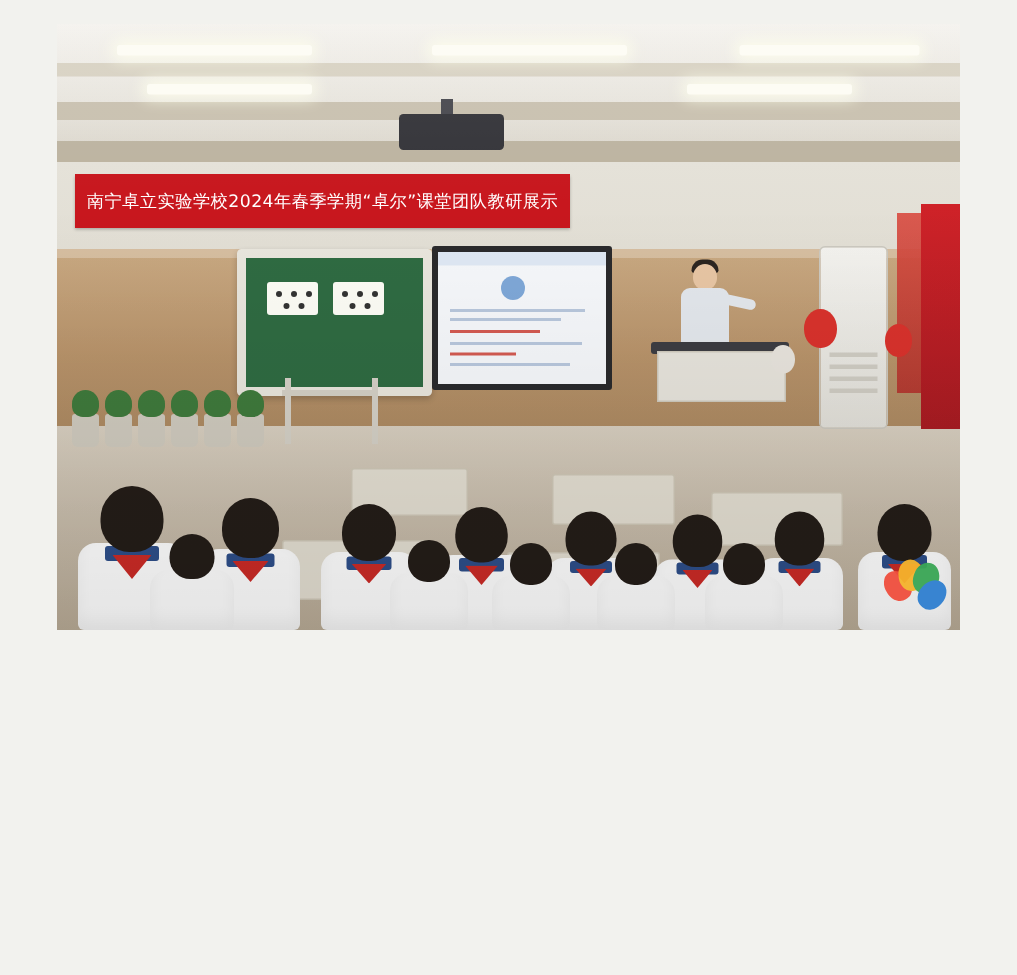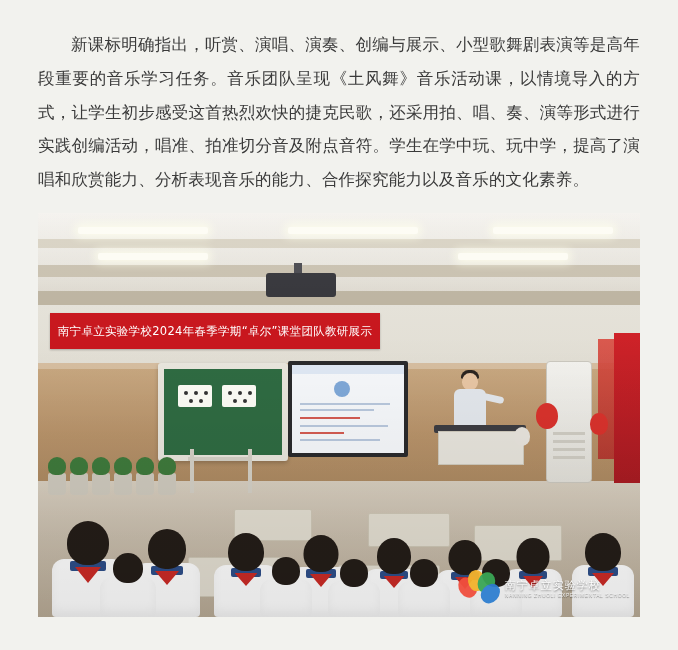--- a/index.html
+++ b/index.html
@@ -356,23 +356,20 @@
     color: #f2f2f2;
     letter-spacing: 0.6px;
     text-shadow: 0 1px 1px rgba(0,0,0,0.5);
   }
 </style>
 </head>
 <body>
 
 <div class="page">
 
-  <div class="article-body">
-    <p class="paragraph">新课标明确指出，听赏、演唱、演奏、创编与展示、小型歌舞剧表演等是高年段重要的音乐学习任务。音乐团队呈现《土风舞》音乐活动课，以情境导入的方式，让学生初步感受这首热烈欢快的捷克民歌，还采用拍、唱、奏、演等形式进行实践创编活动，唱准、拍准切分音及附点音符。学生在学中玩、玩中学，提高了演唱和欣赏能力、分析表现音乐的能力、合作探究能力以及音乐的文化素养。</p>
-  </div>
 
   <div class="figure">
     <div class="photo">
 
       <div class="ceiling"></div>
       <div class="ceiling-beam beam1"></div>
       <div class="ceiling-beam beam2"></div>
       <div class="ceiling-beam beam3"></div>
 
       <div class="ceiling-light" style="left:40px; top:14px; width:130px;"></div>
@@ -537,21 +534,17 @@
 
       <div class="photo-shade"></div>
 
       <div class="watermark">
         <div class="wm-logo">
           <div class="wm-pet" style="left:2px; top:8px; background:#f04f3e; transform:rotate(-35deg);"></div>
           <div class="wm-pet" style="left:11px; top:1px; background:#f5b32c; transform:rotate(-10deg);"></div>
           <div class="wm-pet" style="left:21px; top:3px; background:#3aa655; transform:rotate(18deg);"></div>
           <div class="wm-pet" style="left:25px; top:14px; background:#2f7fd0; transform:rotate(42deg);"></div>
         </div>
-        <div class="wm-text">
-          <span class="wm-cn">南宁卓立实验学校</span>
-          <span class="wm-en">NANNING ZHUOLI EXPERIMENTAL SCHOOL</span>
-        </div>
       </div>
 
     </div>
   </div>
 </div>
 
 </body></html>

